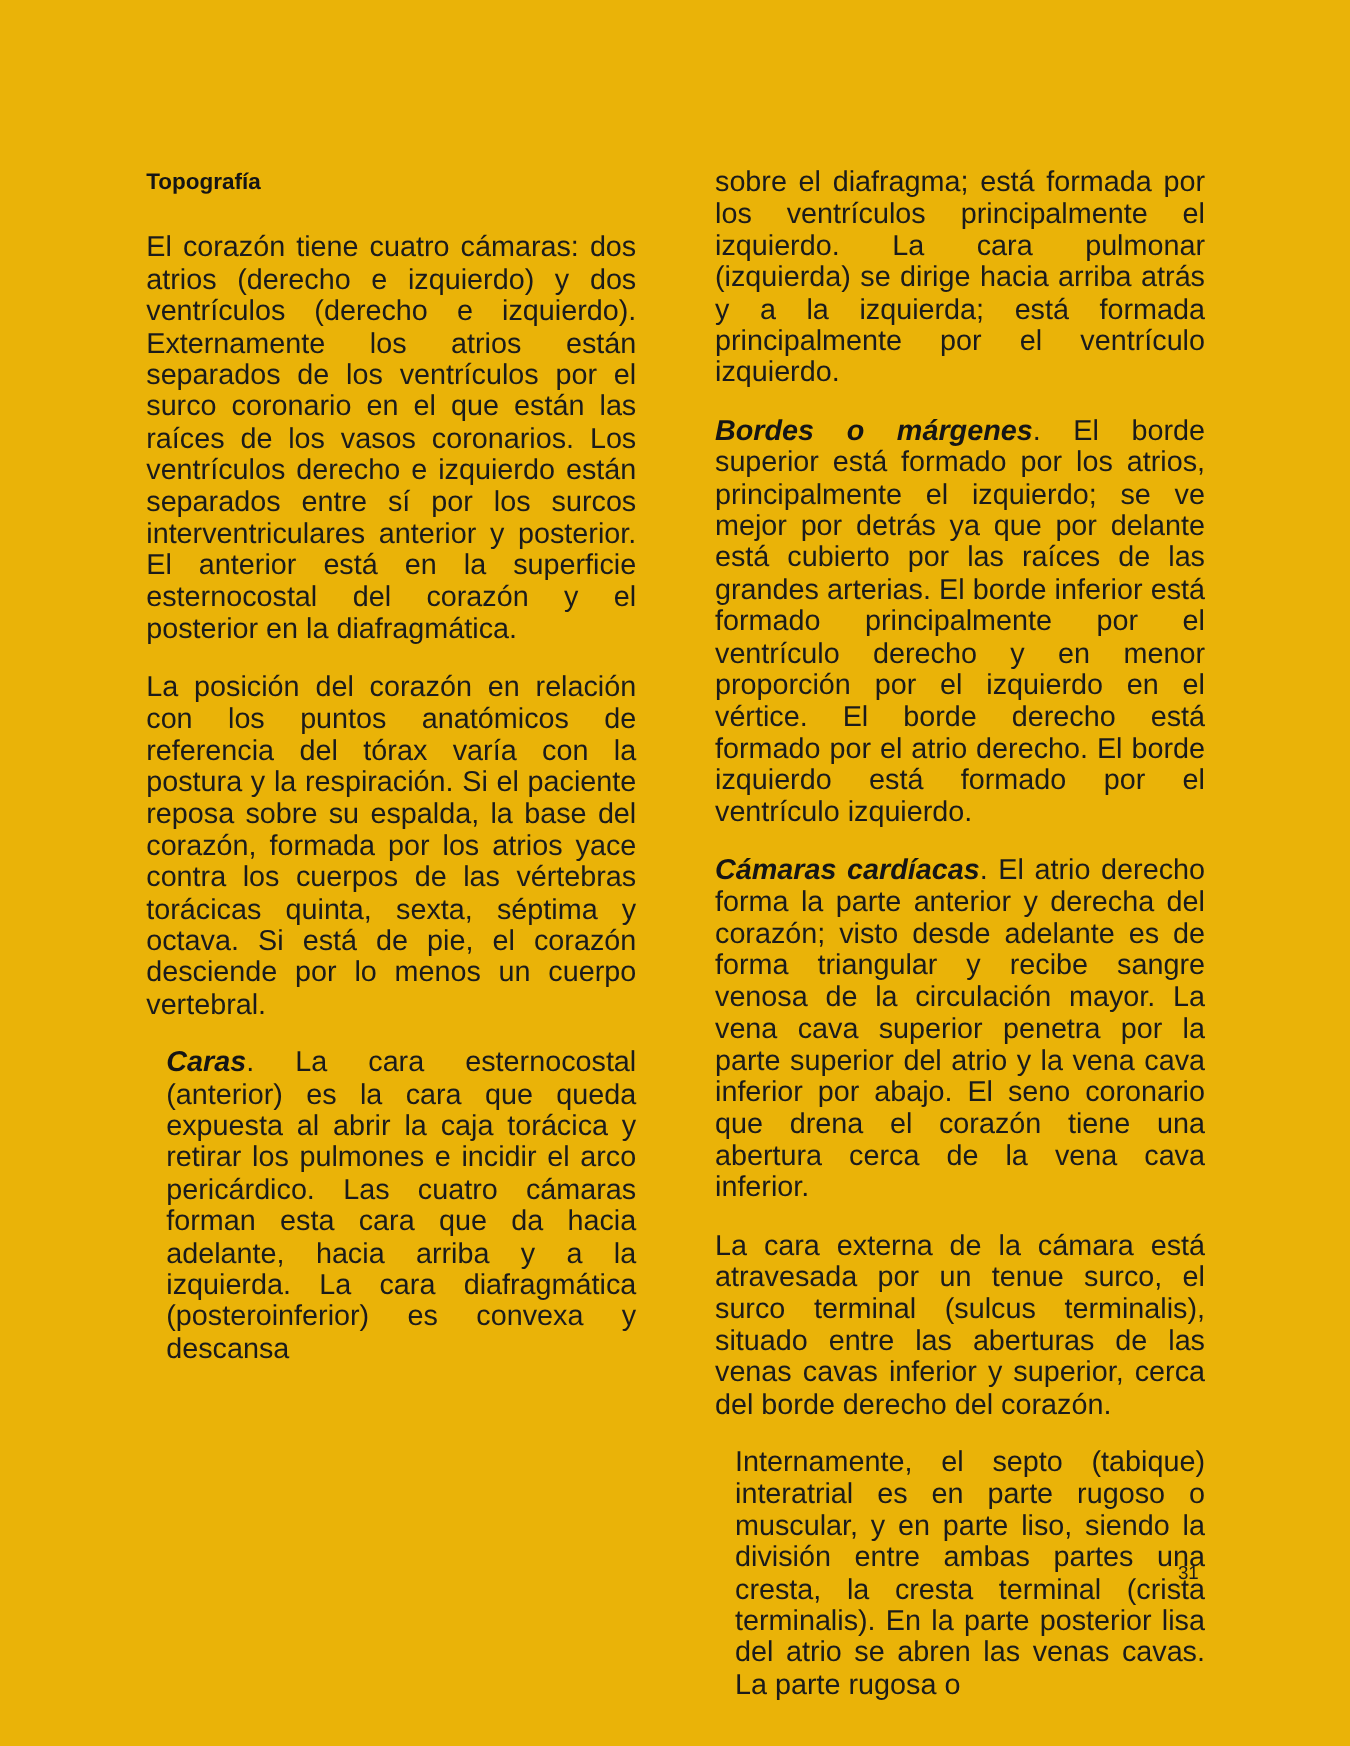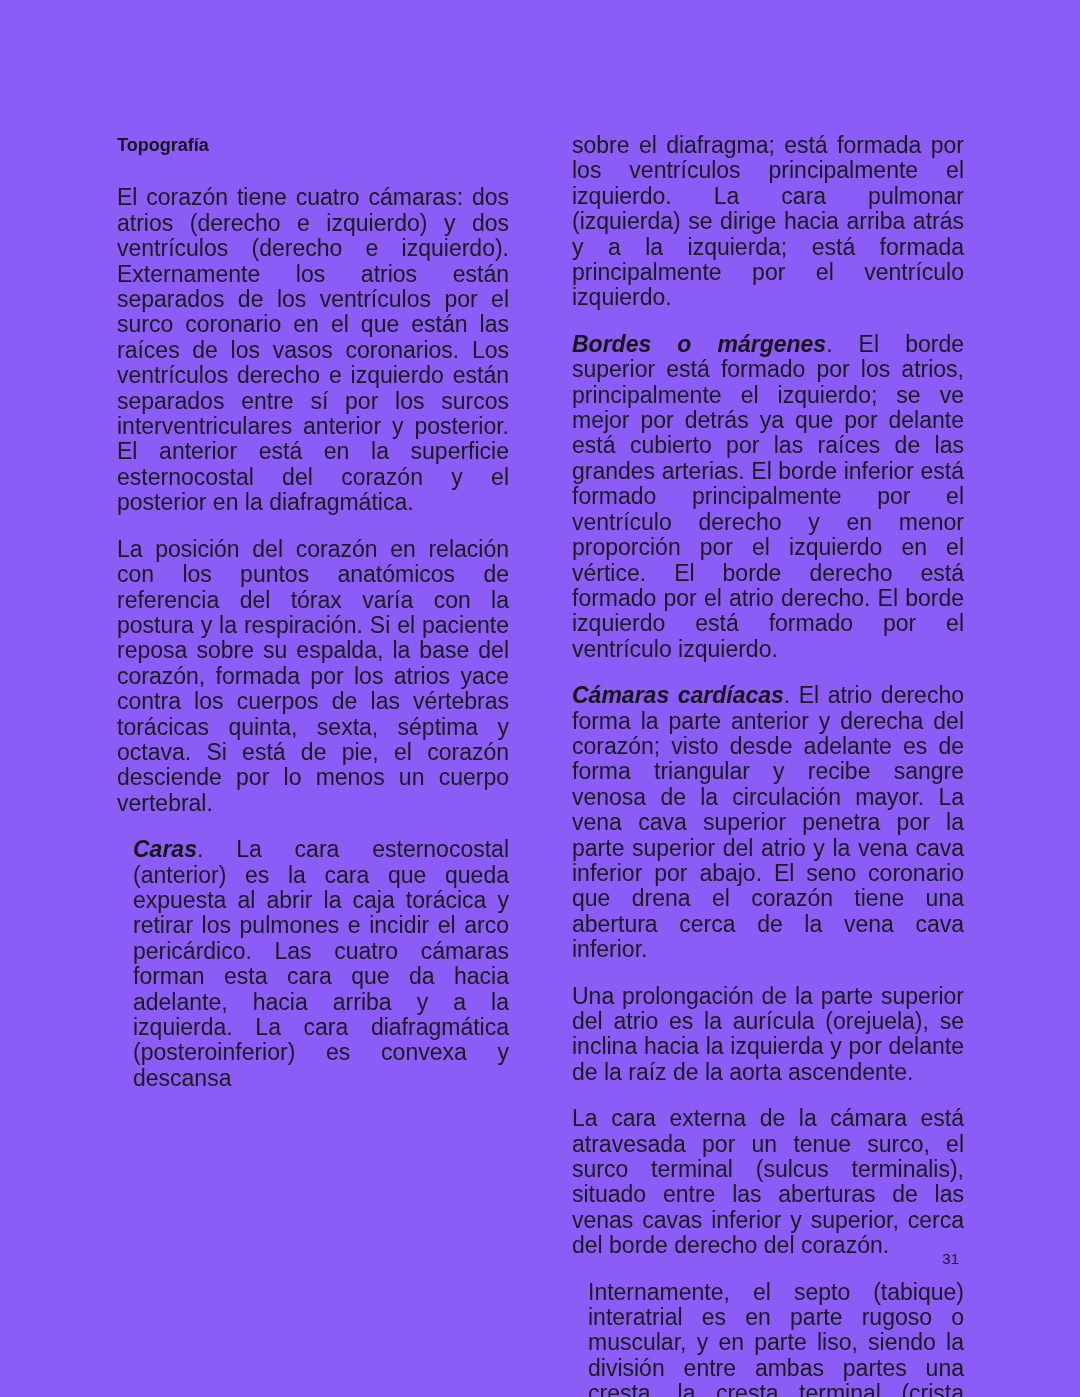--- a/index.html
+++ b/index.html
@@ -11,21 +11,21 @@
     width: 1080px;
     height: 1397px;
     position: relative;
     font-family: "Liberation Sans", sans-serif;
     color: #1b1b1b;
     overflow: hidden;
   }
   .page {
     position: absolute;
     inset: 0;
-    background: #8b5cf6;
+    background: #eab308;
   }
   .content {
     position: absolute;
     left: 117px;
     top: 133px;
     width: 847px;
     display: flex;
     gap: 63px;
   }
   .col {
@@ -82,21 +82,20 @@
       <p class="para"><span class="lead">Caras</span><span>. La cara esternocostal (anterior) es la cara que queda expuesta al abrir la caja torácica y retirar los pulmones e incidir el arco pericárdico. Las cuatro cámaras forman esta cara que da hacia adelante, hacia arriba y a la izquierda. La cara diafragmática (posteroinferior) es convexa y descansa</span></p>
     </div>
 
     <div class="col">
       <p class="para"><span class="lead"></span><span>sobre el diafragma; está formada por los ventrículos principalmente el izquierdo. La cara pulmonar (izquierda) se dirige hacia arriba atrás y a la izquierda; está formada principalmente por el ventrículo izquierdo.</span></p>
 
       <p class="para"><span class="lead">Bordes o márgenes</span><span>. El borde superior está formado por los atrios, principalmente el izquierdo; se ve mejor por detrás ya que por delante está cubierto por las raíces de las grandes arterias. El borde inferior está formado principalmente por el ventrículo derecho y en menor proporción por el izquierdo en el vértice. El borde derecho está formado por el atrio derecho. El borde izquierdo está formado por el ventrículo izquierdo.</span></p>
 
       <p class="para"><span class="lead">Cámaras cardíacas</span><span>. El atrio derecho forma la parte anterior y derecha del corazón; visto desde adelante es de forma triangular y recibe sangre venosa de la circulación mayor. La vena cava superior penetra por la parte superior del atrio y la vena cava inferior por abajo. El seno coronario que drena el corazón tiene una abertura cerca de la vena cava inferior.</span></p>
 
-      <p class="para"><span class="lead"></span><span>Una prolongación de la parte superior del atrio es la aurícula (orejuela), se inclina hacia la izquierda y por delante de la raíz de la aorta ascendente.</span></p>
 
       <p class="para"><span class="lead"></span><span>La cara externa de la cámara está atravesada por un tenue surco, el surco terminal (sulcus terminalis), situado entre las aberturas de las venas cavas inferior y superior, cerca del borde derecho del corazón.</span></p>
 
       <p class="para"><span class="lead"></span><span>Internamente, el septo (tabique) interatrial es en parte rugoso o muscular, y en parte liso, siendo la división entre ambas partes una cresta, la cresta terminal (crista terminalis). En la parte posterior lisa del atrio se abren las venas cavas.  La parte rugosa o</span></p>
     </div>
 
   </div>
 
   <div class="page-number">31</div>
 

